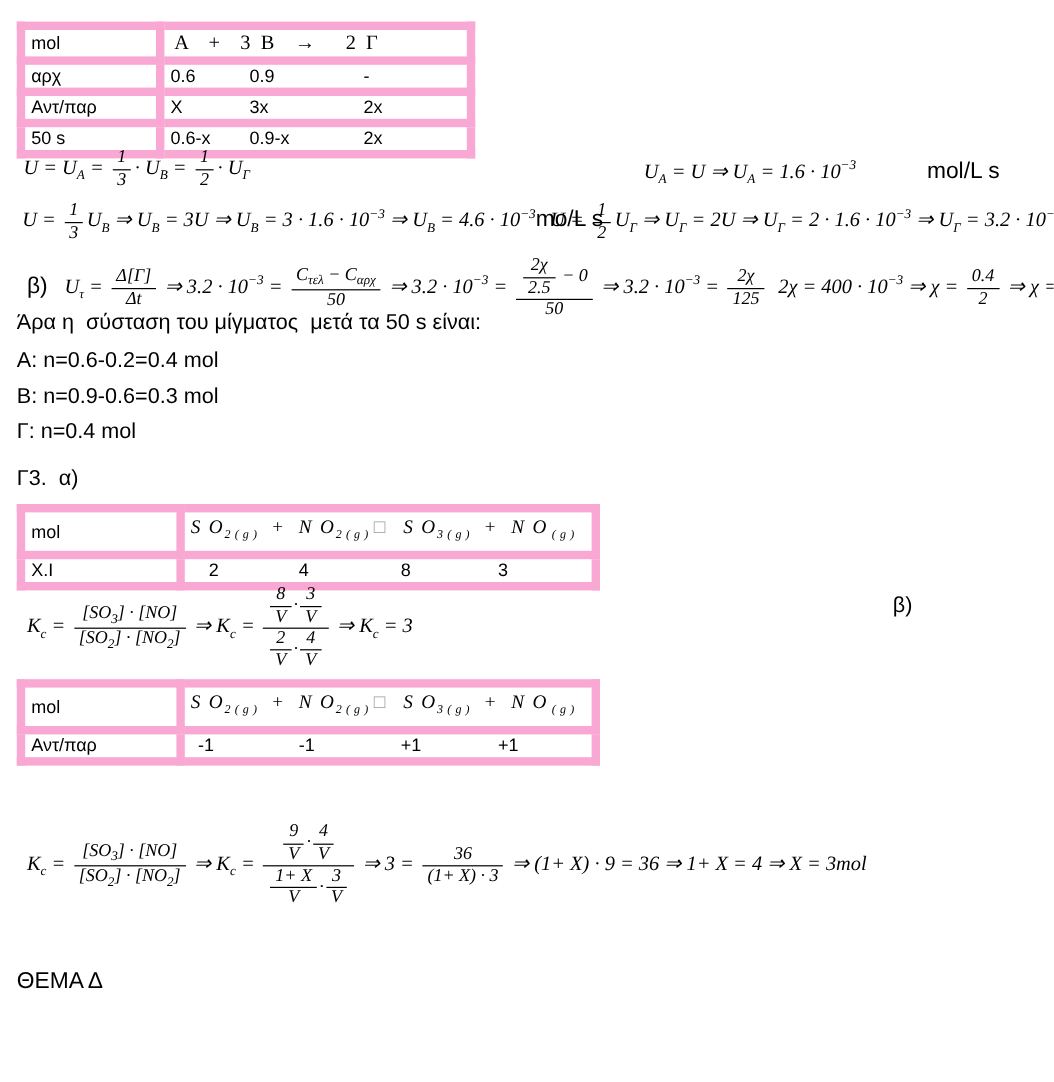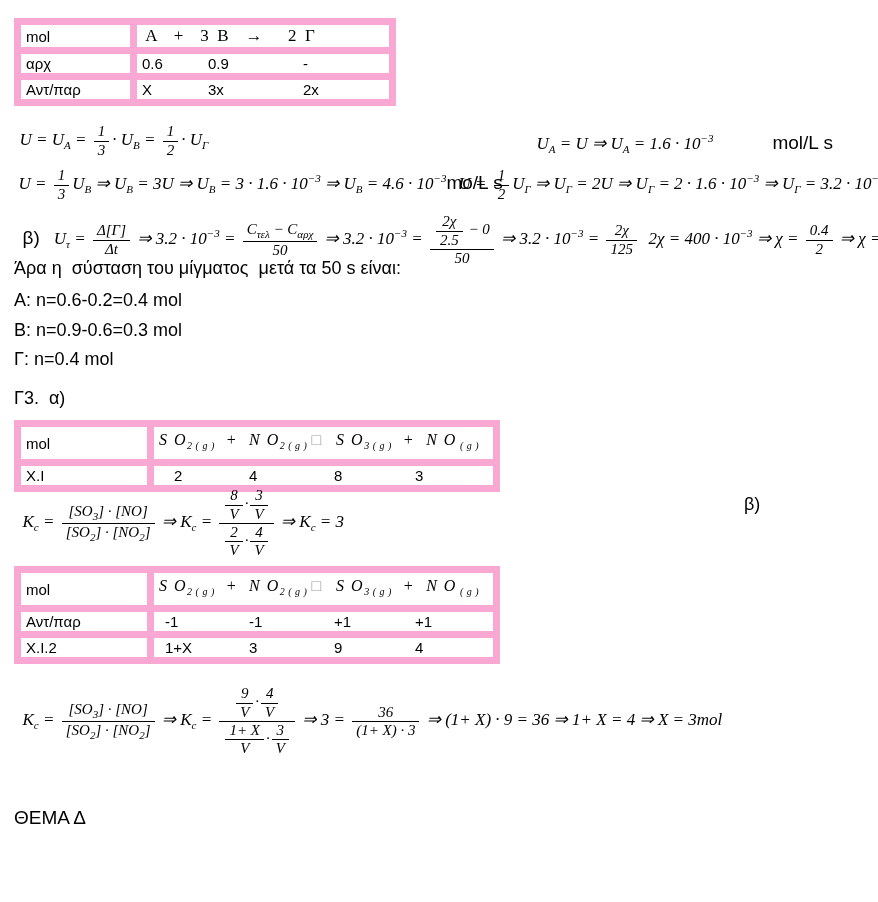--- a/index.html
+++ b/index.html
@@ -41,20 +41,24 @@
     <td class="lab">mol</td>
     <td class="eqcell1"> A    +    3  B    →      2  Γ</td>
   </tr>
   <tr>
     <td class="lab">αρχ</td>
     <td class="vals"><span class="c1">0.6</span><span class="c2">0.9</span><span>-</span></td>
   </tr>
   <tr>
     <td class="lab">Αντ/παρ</td>
     <td class="vals"><span class="c1">X</span><span class="c2">3x</span><span>2x</span></td>
+  </tr>
+  <tr>
+    <td class="lab">50 s</td>
+    <td class="vals"><span class="c1">0.6-x</span><span class="c2">0.9-x</span><span>2x</span></td>
   </tr>
 </tbody>
   </table>
 
 <div class="math" style="left:11px;top:102px;">
   <span>U = U</span><sub>A</sub><span> = </span><span class="fr"><span class="nu">1</span><span class="de">3</span></span><span>· U</span><sub>B</sub><span> = </span><span class="fr"><span class="nu">1</span><span class="de">2</span></span><span>· U</span><sub>Γ</sub>
 </div>
 <div class="math" style="left:528px;top:110px;">
   <span>U</span><sub>A</sub><span> = U ⇒ U</span><sub>A</sub><span> = 1.6 · 10</span><sup>−3</sup><span class="unit gap-unit">mol/L s</span>
 </div>
@@ -97,24 +101,20 @@
 <table class="abs t23" style="left:14px;top:566px;width:486px;">
   <tbody>
       <tr>
     <td class="lab">mol</td>
     <td class="eqcell2"><span>S O</span><sub>2 ( g )</sub><span>  +  N O</span><sub>2 ( g )</sub><span class="boxchar"> □ </span><span>  S O</span><sub>3 ( g )</sub><span>  +  N O</span><sub> ( g )</sub></td>
   </tr>
   <tr>
     <td class="lab">Αντ/παρ</td>
     <td class="vals"><span class="c1" style="padding-left:6px;">-1</span><span class="c2">-1</span><span class="c3">+1</span><span>+1</span></td>
   </tr>
-  <tr>
-    <td class="lab">X.I.2</td>
-    <td class="vals"><span class="c1" style="padding-left:6px;">1+X</span><span class="c2">3</span><span class="c3">9</span><span>4</span></td>
-  </tr>
 </tbody>
   </table>
 
 <div class="math" style="left:14px;top:664px;">
   <span>K</span><sub>c</sub><span> = </span><span class="fr"><span class="nu"><span>[SO</span><sub>3</sub><span>] · [NO]</span></span><span class="de"><span>[SO</span><sub>2</sub><span>] · [NO</span><sub>2</sub><span>]</span></span></span><span> ⇒ K</span><sub>c</sub><span> = </span><span class="fr"><span class="nu"><span class="fr"><span class="nu">9</span><span class="de">V</span></span><span>·</span><span class="fr"><span class="nu">4</span><span class="de">V</span></span></span><span class="de"><span class="fr"><span class="nu">1+ X</span><span class="de">V</span></span><span>·</span><span class="fr"><span class="nu">3</span><span class="de">V</span></span></span></span><span> ⇒ 3 = </span><span class="fr"><span class="nu">36</span><span class="de">(1+ X) · 3</span></span><span> ⇒ (1+ X) · 9 = 36 ⇒ 1+ X = 4 ⇒ X = 3mol</span>
 </div>
 
 <div class="txt" style="left:14px;top:806px;font-size:19px;">ΘΕΜΑ Δ</div>
 
 </body></html>

